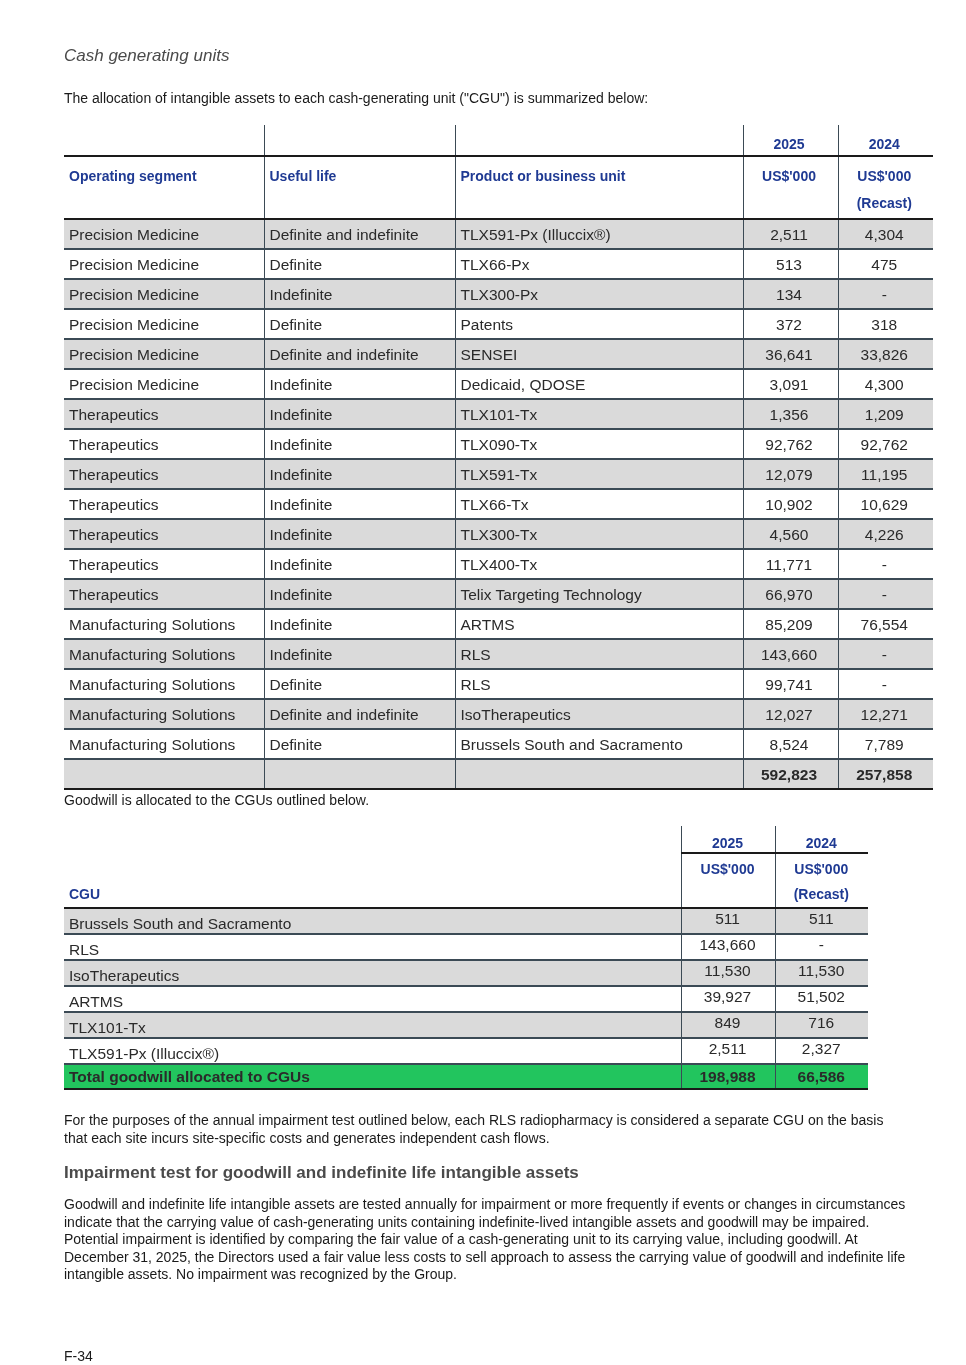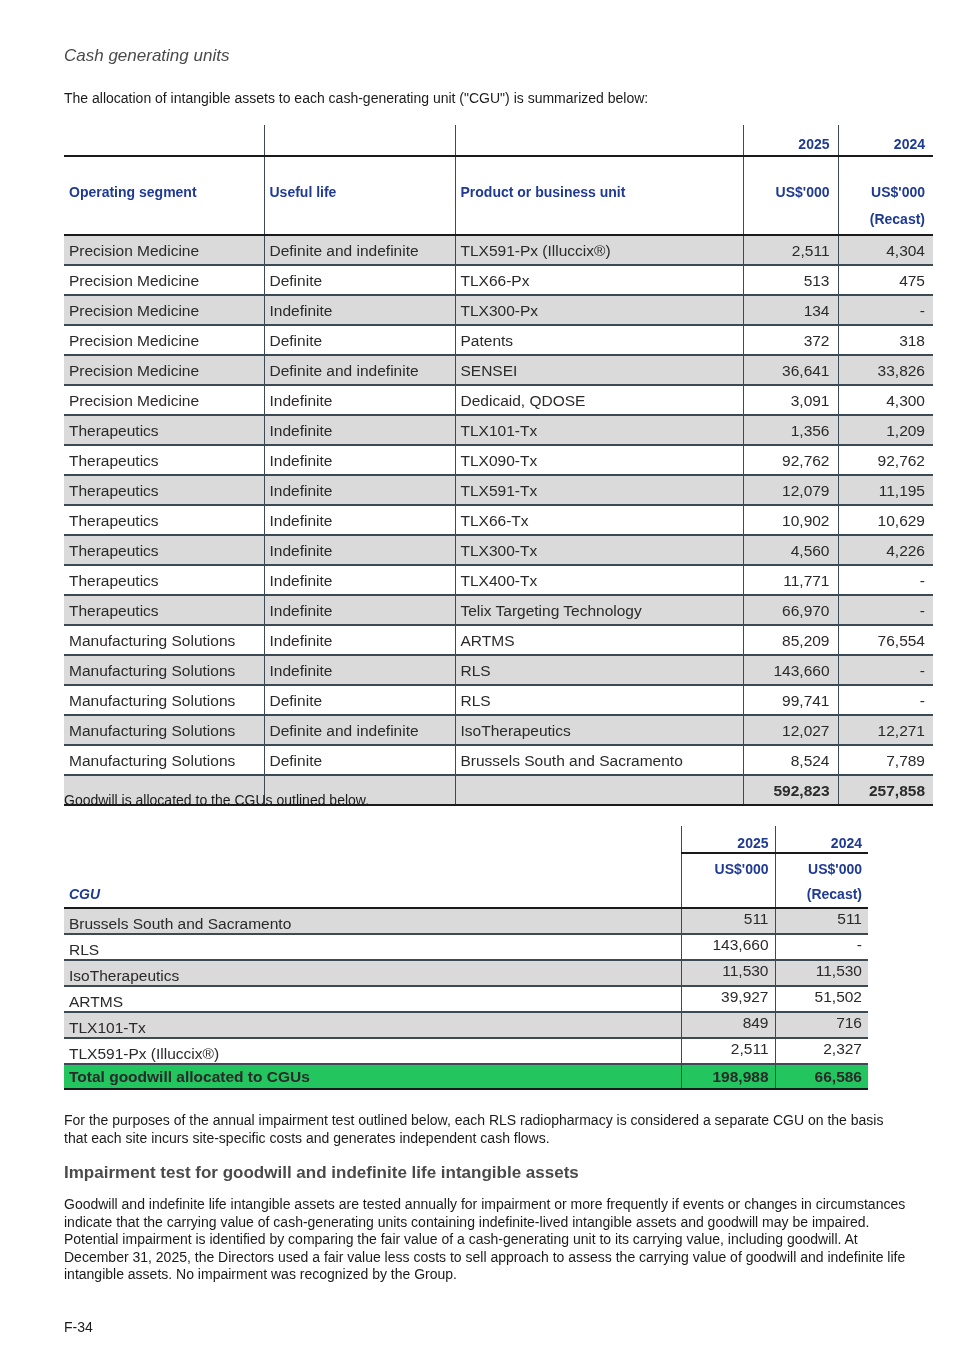--- a/index.html
+++ b/index.html
@@ -10,62 +10,62 @@
   .page { position: absolute; left: 64px; top: 0; width: 870px; }
   .section-title {
     position: absolute; left: 0; top: 46px;
     font-size: 17px; font-style: italic; color: #4a4a4a; margin: 0; font-weight: normal;
   }
   .intro { position: absolute; left: 0; top: 90px; font-size: 14px; color: #1a1a1a; margin: 0; }
 
   table { border-collapse: collapse; position: absolute; left: 0; }
   th { color: #1f3a93; font-weight: bold; font-size: 14px; }
   td { font-size: 15.5px; color: #2a2a2a; }
-  .num { text-align: right; }
+  .num { text-align: center; }
 
   
   #t1 { top: 125px; width: 869px; }
   #t1 col.c1 { width: 200px; }
   #t1 col.c2 { width: 191px; }
   #t1 col.c3 { width: 288px; }
   #t1 col.c4 { width: 95px; }
   #t1 col.c5 { width: 95px; }
   #t1 th, #t1 td { padding: 0 8px 0 5px; border-left: 1px solid #3b4a55; }
   #t1 th:first-child, #t1 td:first-child { border-left: none; }
   #t1 .hrow1 th { height: 27px; vertical-align: bottom; padding-bottom: 3px; border-bottom: 2px solid #1a1a1a; }
-  #t1 .hrow2 th { height: 55px; vertical-align: top; padding-top: 22px; border-bottom: 2px solid #1a1a1a; line-height: 27px; }
+  #t1 .hrow2 th { height: 55px; vertical-align: top; padding-top: 6px; border-bottom: 2px solid #1a1a1a; line-height: 27px; }
   #t1 .hrow2 th.left { text-align: left; }
   #t1 .hrow2 th.num { line-height: 27px; }
   #t1 td { height: 27px; border-bottom: 2px solid #3b4a55; padding-top: 1px; }
   #t1 tr.shade td { background: #dadada; }
   #t1 tr.total td { font-weight: bold; background: #dadada; border-bottom: 2px solid #1a1a1a; }
 
   .goodwill-intro { position: absolute; left: 0; top: 792px; font-size: 14px; margin: 0; }
 
   
   #t2 { top: 826px; width: 804px; }
   #t2 col.c1 { width: 617px; }
   #t2 col.c2 { width: 94px; }
   #t2 col.c3 { width: 93px; }
   #t2 th, #t2 td { padding: 0 6px 0 5px; }
   #t2 th.cell-num, #t2 td.cell-num { border-left: 1px solid #3b4a55; }
   #t2 .hrow1 th { height: 25px; vertical-align: bottom; padding-bottom: 1px; }
   #t2 .hrow1 th.cell-num { border-bottom: 2px solid #1a1a1a; }
   #t2 .hrow2 th { height: 48px; vertical-align: top; padding-top: 3px; line-height: 25px; border-bottom: 2px solid #1a1a1a; }
-  #t2 .hrow2 th.left { text-align: left; vertical-align: bottom; padding-bottom: 0; font-style: italic; }
+  #t2 .hrow2 th.left { text-align: left; vertical-align: bottom; padding-bottom: 0; }
   #t2 td { height: 23px; border-bottom: 2px solid #3b4a55; vertical-align: bottom; }
   #t2 td.cell-num { vertical-align: top; padding-top: 1px; }
   #t2 tr.shade td { background: #dadada; }
   #t2 tr.total td { font-weight: bold; background: #22c55e; border-bottom: 2px solid #1a1a1a; vertical-align: middle; font-size: 15.5px; }
   #t2 tr.total td.cell-num { padding-top: 0; }
 
   .para1 { position: absolute; left: 0; top: 1112px; width: 840px; font-size: 14px; line-height: 17.5px; margin: 0; }
   .subheading { position: absolute; left: 0; top: 1163px; font-size: 17px; color: #4a4a4a; font-weight: bold; margin: 0; }
   .para2 { position: absolute; left: 0; top: 1196px; width: 845px; font-size: 14px; line-height: 17.5px; margin: 0; }
-  .footer { position: absolute; left: 0; top: 1319px; font-size: 14px; margin: 0; color: #1a1a1a; }
+  .footer { position: absolute; left: 0; top: 1348px; font-size: 14px; margin: 0; color: #1a1a1a; }
 </style>
 </head>
 <body>
 
 <div class="page">
   <h2 class="section-title">Cash generating units</h2>
   <p class="intro">The allocation of intangible assets to each cash-generating unit ("CGU") is summarized below:</p>
 
   <table id="t1">
     <colgroup>

